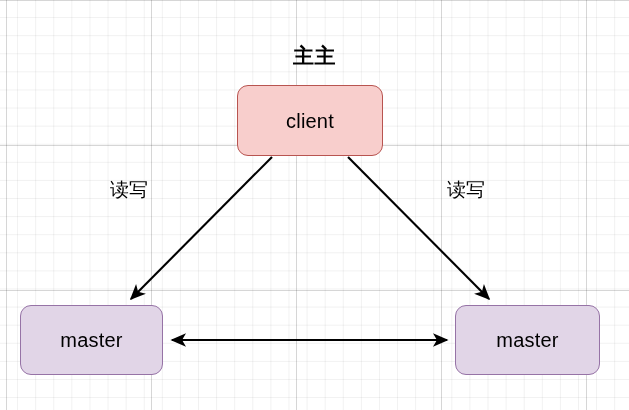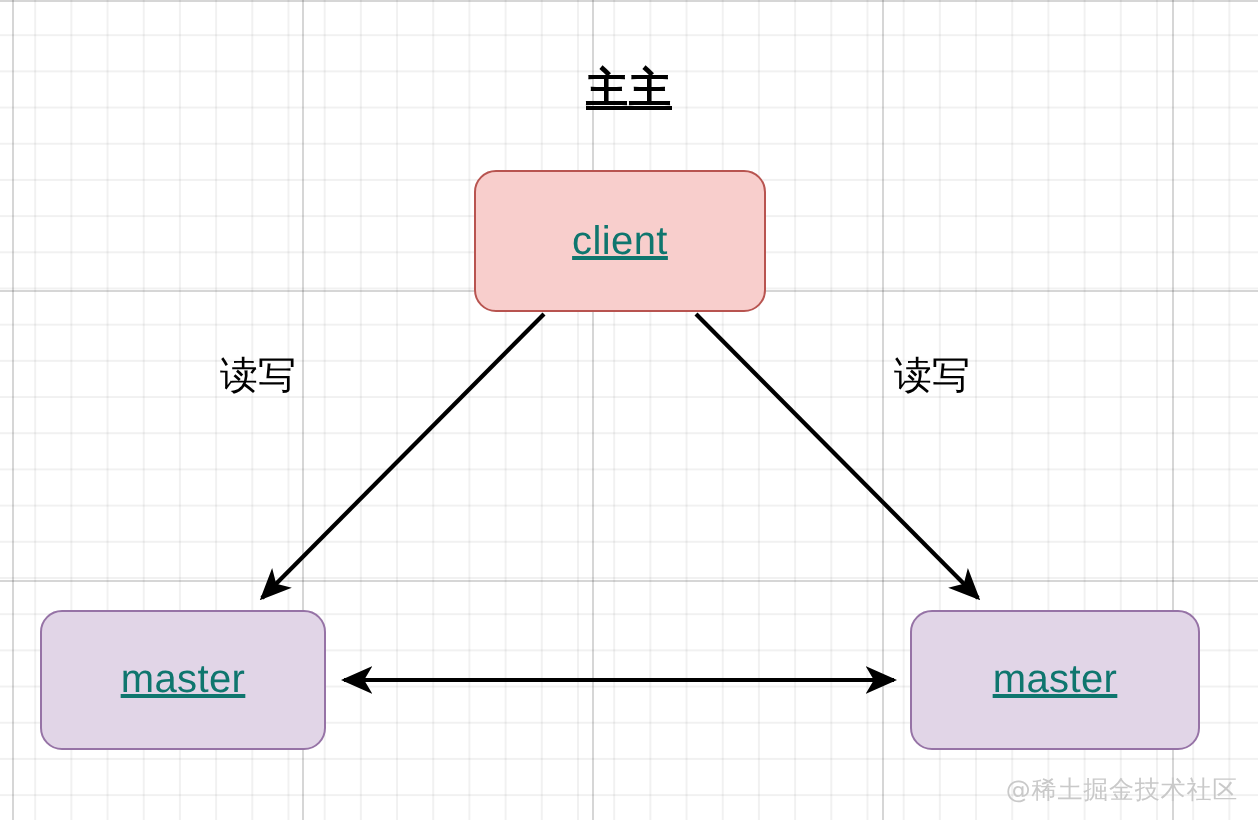--- a/index.html
+++ b/index.html
@@ -39,22 +39,21 @@
     box-sizing: border-box;
     display: flex;
     align-items: center;
     justify-content: center;
     border-radius: 11px;
     border-style: solid;
     border-width: 1.6px;
     font-size: 20px;
     line-height: 1;
     letter-spacing: 0.2px;
-    color: #0f766e;
-    text-decoration: underline;
+    color: #000000;
   }
   #node-client {
     left: 237px;
     top: 85px;
     width: 146px;
     height: 71px;
     background: #f8cecc;
     border-color: #b85450;
   }
   #node-master-left {
@@ -72,37 +71,36 @@
     height: 70px;
     background: #e1d5e7;
     border-color: #9673a6;
   }
   .edge-label {
     position: absolute;
     color: #000000;
     font-size: 19px;
     line-height: 1;
     white-space: nowrap;
-    font-family: Liberation Mono, monospace;
+    font-family: Liberation Serif, serif;
   }
   #label-rw-left  { left: 110px; top: 180px; }
   #label-rw-right { left: 447px; top: 180px; }
   #label-sync     { left: 258px; top: 292px; }
   #diagram-title {
     position: absolute;
     left: 0;
-    top: 30px;
+    top: 42px;
     width: 629px;
     text-align: center;
     font-size: 21px;
     font-weight: bold;
     color: #000000;
     letter-spacing: 0.5px;
     font-family: "DejaVu Sans", "Liberation Sans", sans-serif;
-    text-decoration: underline;
   }
   #watermark {
     position: absolute;
     right: 10px;
     bottom: 6px;
     font-size: 12.5px;
     color: #c9c9c9;
     letter-spacing: 0.4px;
     font-family: "DejaVu Sans", "Liberation Sans", sans-serif;
     user-select: none;
@@ -139,15 +137,14 @@
 
   <div class="node" id="node-master-right">
     <span>master</span>
   </div>
 
   <div class="edge-label" id="label-rw-left">读写</div>
 
   <div class="edge-label" id="label-rw-right">读写</div>
 
 
-  <div id="watermark">@稀土掘金技术社区</div>
 
 </div>
 
 </body></html>

